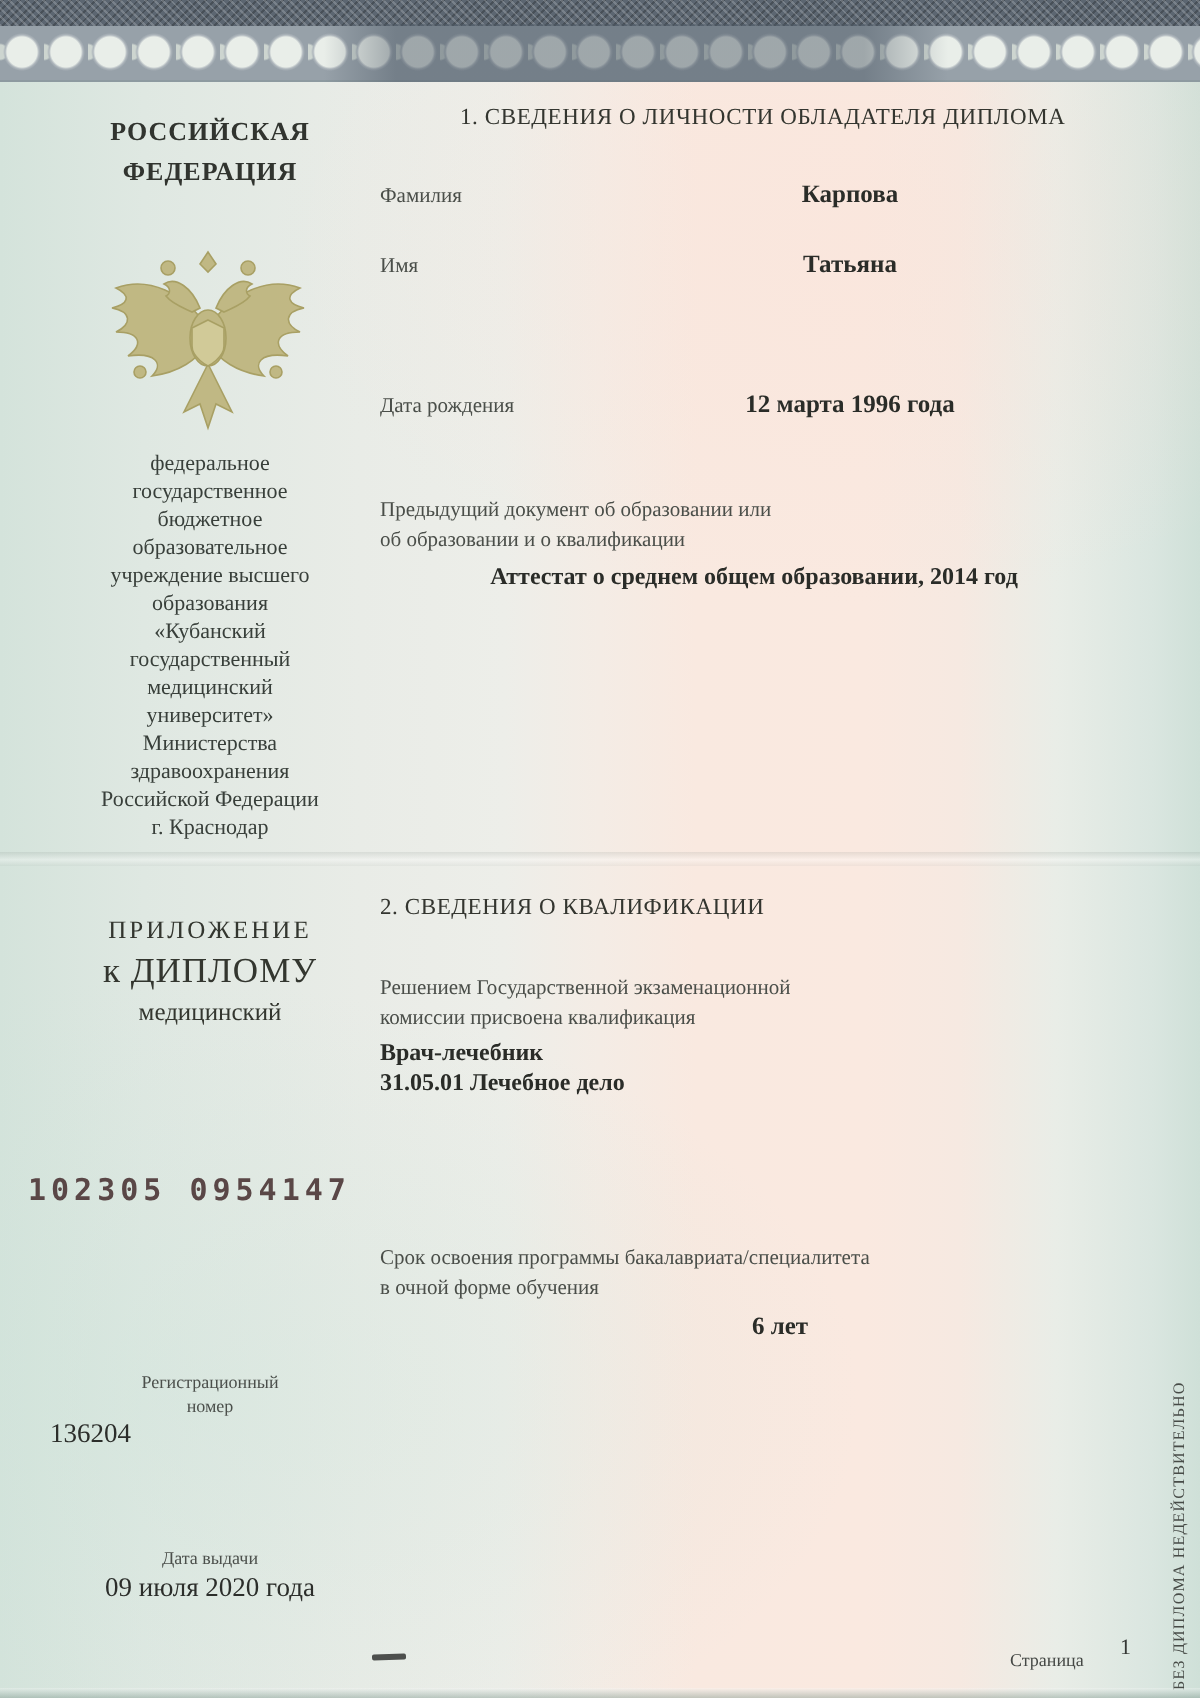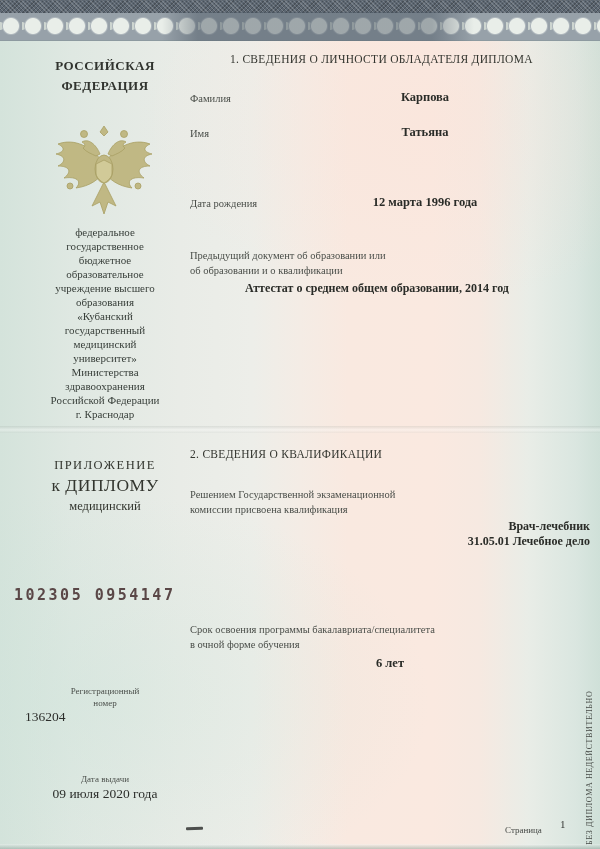--- a/index.html
+++ b/index.html
@@ -73,21 +73,21 @@
   .field-row .flabel{position:absolute;left:0;top:3px;font-size:10.5px;color:#4a4e49;}
   .field-row .fvalue{position:absolute;left:125px;top:0;width:220px;text-align:center;
     font-size:12.5px;font-weight:bold;color:#2a2c28;}
   .row1{top:90px;} .row2{top:125px;} .row3{top:160px;} .row4{top:195px;}
   .block-label{position:absolute;left:190px;font-size:10.5px;line-height:1.45;
     color:#4a4e49;white-space:pre-line;}
   .prev-label{top:248px;width:300px;}
   .prev-value{position:absolute;top:281px;left:190px;width:374px;text-align:center;
     font-size:12px;font-weight:bold;color:#2a2c28;}
   .decision-label{top:487px;width:300px;}
-  .qualification{position:absolute;top:519px;left:190px;width:400px;text-align:right;
+  .qualification{position:absolute;top:519px;left:190px;width:400px;text-align:left;
     font-size:12px;font-weight:bold;color:#2a2c28;line-height:1.25;}
   .duration-label{top:622px;width:320px;}
   .duration-value{position:absolute;top:656px;left:190px;width:400px;text-align:center;
     font-size:12.5px;font-weight:bold;color:#2a2c28;}
   
   .side-note{position:absolute;right:6px;top:688px;height:160px;
     writing-mode:vertical-rl;transform:rotate(180deg);
     font-size:8px;letter-spacing:0.6px;color:#474b47;text-align:center;}
   .page-label{position:absolute;left:505px;top:825px;font-size:9px;color:#454845;}
   .page-number{position:absolute;left:560px;top:818px;font-size:11px;color:#353835;}

